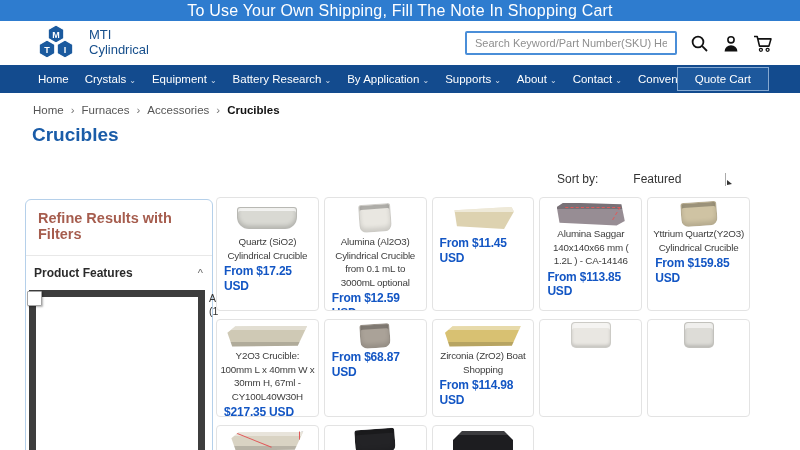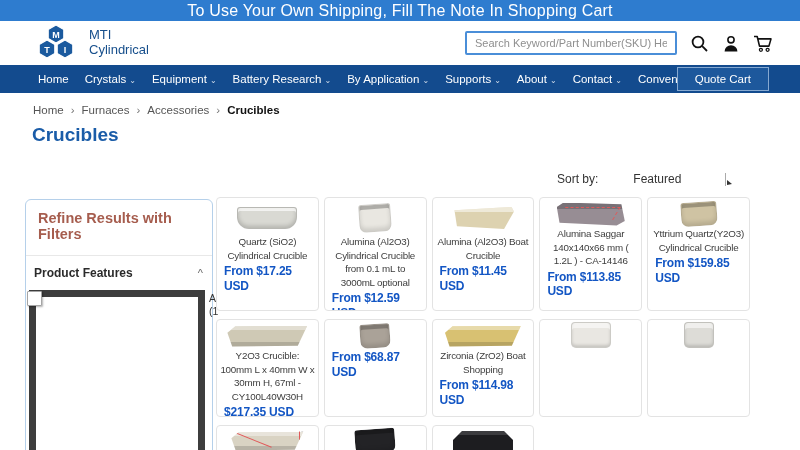--- a/index.html
+++ b/index.html
@@ -278,21 +278,20 @@
       <div class="card-img">
         <div class="shape shape-cup" style="width: 30px; height: 26px; background: rgb(233, 231, 225);"></div>
       </div>
       <div class="card-name">Alumina (Al2O3) Cylindrical Crucible from 0.1 mL to 3000mL optional</div>
       <div class="card-price">From $12.59 USD</div>
     </div>
     <div class="card row0">
       <div class="card-img">
         <div class="shape shape-boat" style="width: 62px; height: 22px; background: rgb(221, 210, 176);"></div>
       </div>
-      <div class="card-name">Alumina (Al2O3) Boat Crucible</div>
       <div class="card-price">From $11.45 USD</div>
     </div>
     <div class="card row1">
       <div class="card-img">
         <div class="shape shape-tray" style="width: 68px; height: 23px; background: rgb(151, 141, 148);">
           <div class="accent-dashed-red"></div>
         </div>
       </div>
       <div class="card-name">Alumina Saggar 140x140x66 mm ( 1.2L ) - CA-14146</div>
       <div class="card-price">From $113.85 USD</div>

